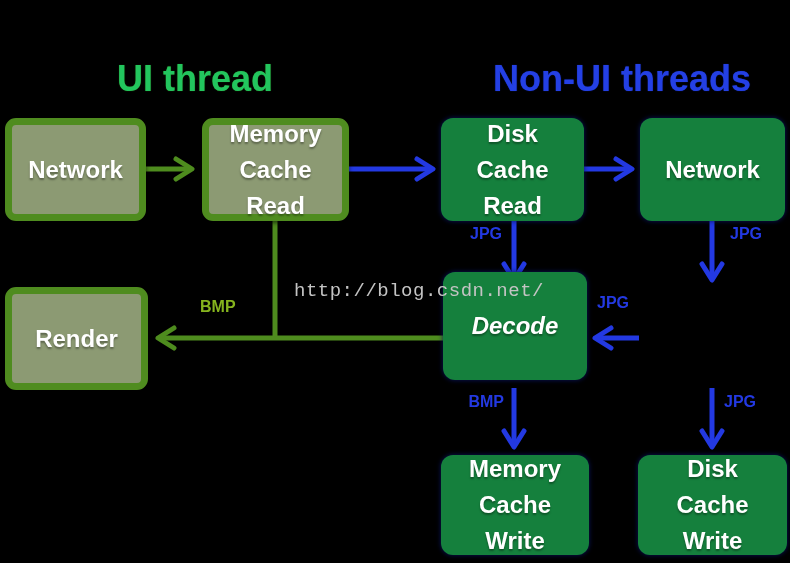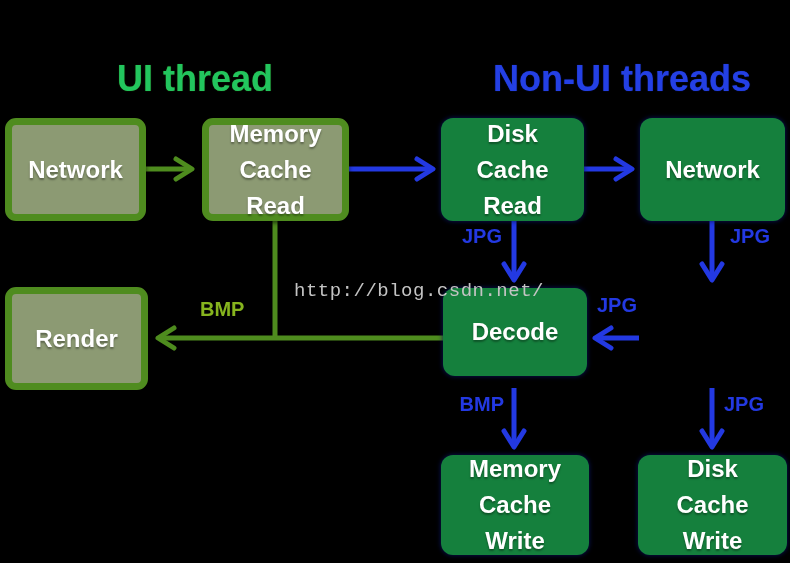--- a/index.html
+++ b/index.html
@@ -53,21 +53,21 @@
   .node-label { white-space: pre-line; }
 
   #edges {
     position: absolute;
     left: 0; top: 0;
     width: 790px; height: 563px;
     pointer-events: none;
   }
   .edge-label {
     position: absolute;
-    font-size: 20px;
+    font-size: 16px;
     font-weight: 700;
     white-space: nowrap;
   }
   .edge-label-blue  { color: #2339e2; }
   .edge-label-green { color: #86b41e; }
   .align-right { text-align: right; }
 
   .watermark {
     position: absolute;
     left: 294px;
@@ -125,21 +125,21 @@
 Cache
 Read</span>
   </div>
   <div class="node node-blue" style="left:640px; top:118px; width:145px; height:103px;">
     <span class="node-label">Network</span>
   </div>
 
   <div class="node node-green" style="left:5px; top:287px; width:143px; height:103px;">
     <span class="node-label">Render</span>
   </div>
-  <div class="node node-blue" style="left:443px; top:288px; width:144px; height:88px;">
+  <div class="node node-blue" style="left:443px; top:272px; width:144px; height:108px;font-style:italic;">
     <span class="node-label">Decode</span>
   </div>
 
   <div class="node node-blue" style="left:441px; top:455px; width:148px; height:100px;">
     <span class="node-label">Memory
 Cache
 Write</span>
   </div>
   <div class="node node-blue" style="left:638px; top:455px; width:149px; height:100px;">
     <span class="node-label">Disk

